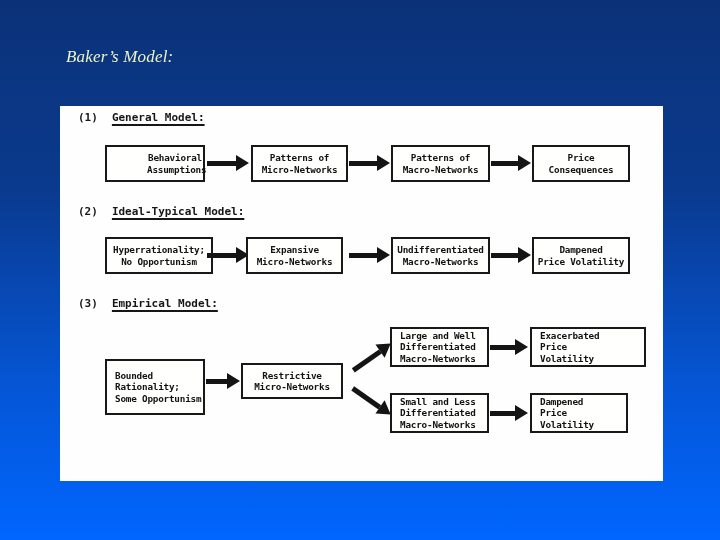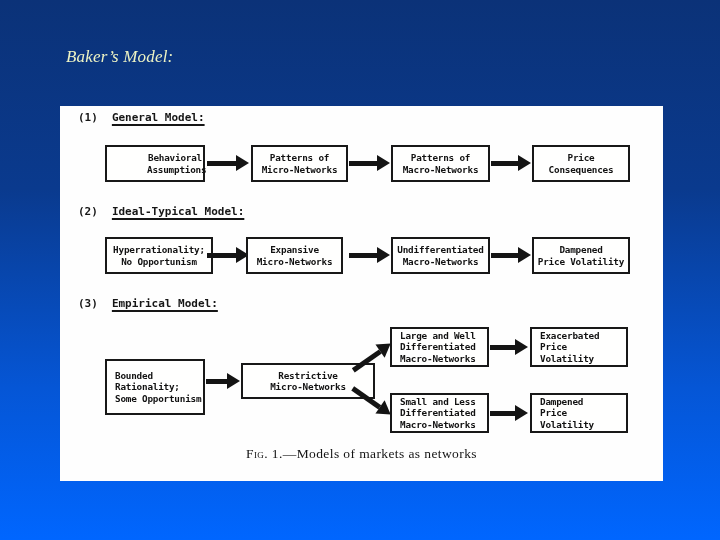--- a/index.html
+++ b/index.html
@@ -120,52 +120,49 @@
       <span>(3)</span>
       <span class="lbl">Empirical Model:</span>
     </div>
     <div class="box left" style="left:45px; top:253px; width:100px; height:56px;">Bounded
 Rationality;
 Some Opportunism</div>
     <div class="harrow" style="left:146px; top:267px; width:34px;">
       <div class="shaft"></div>
         <div class="head"></div>
     </div>
-    <div class="box center" style="left:181px; top:257px; width:134px; height:36px;">Restrictive
+    <div class="box center" style="left:181px; top:257px; width:102px; height:36px;">Restrictive
 Micro-Networks</div>
 
     <div class="harrow" style="left:293px; top:256px; width:46px; transform:rotate(-35deg);">
       <div class="shaft"></div>
         <div class="head"></div>
     </div>
     <div class="harrow" style="left:293px; top:274px; width:46px; transform:rotate(35deg);">
       <div class="shaft"></div>
         <div class="head"></div>
     </div>
 
     <div class="box left" style="left:330px; top:221px; width:99px; height:40px;">Large and Well
 Differentiated
 Macro-Networks</div>
     <div class="harrow" style="left:430px; top:233px; width:38px;">
       <div class="shaft"></div>
         <div class="head"></div>
     </div>
-    <div class="box left" style="left:470px; top:221px; width:98px; height:40px;">Exacerbated
+    <div class="box left" style="left:470px; top:221px; width:116px; height:40px;">Exacerbated
 Price
 Volatility</div>
 
     <div class="box left" style="left:330px; top:287px; width:99px; height:40px;">Small and Less
 Differentiated
 Macro-Networks</div>
     <div class="harrow" style="left:430px; top:299px; width:38px;">
       <div class="shaft"></div>
         <div class="head"></div>
     </div>
     <div class="box left" style="left:470px; top:287px; width:98px; height:40px;">Dampened
 Price
 Volatility</div>
 
-    <div class="caption">
-      <span class="sc">Fig. 1.</span><span>—Models of markets as networks</span>
-    </div>
 
   </div>
 </div>
 
 </body></html>

